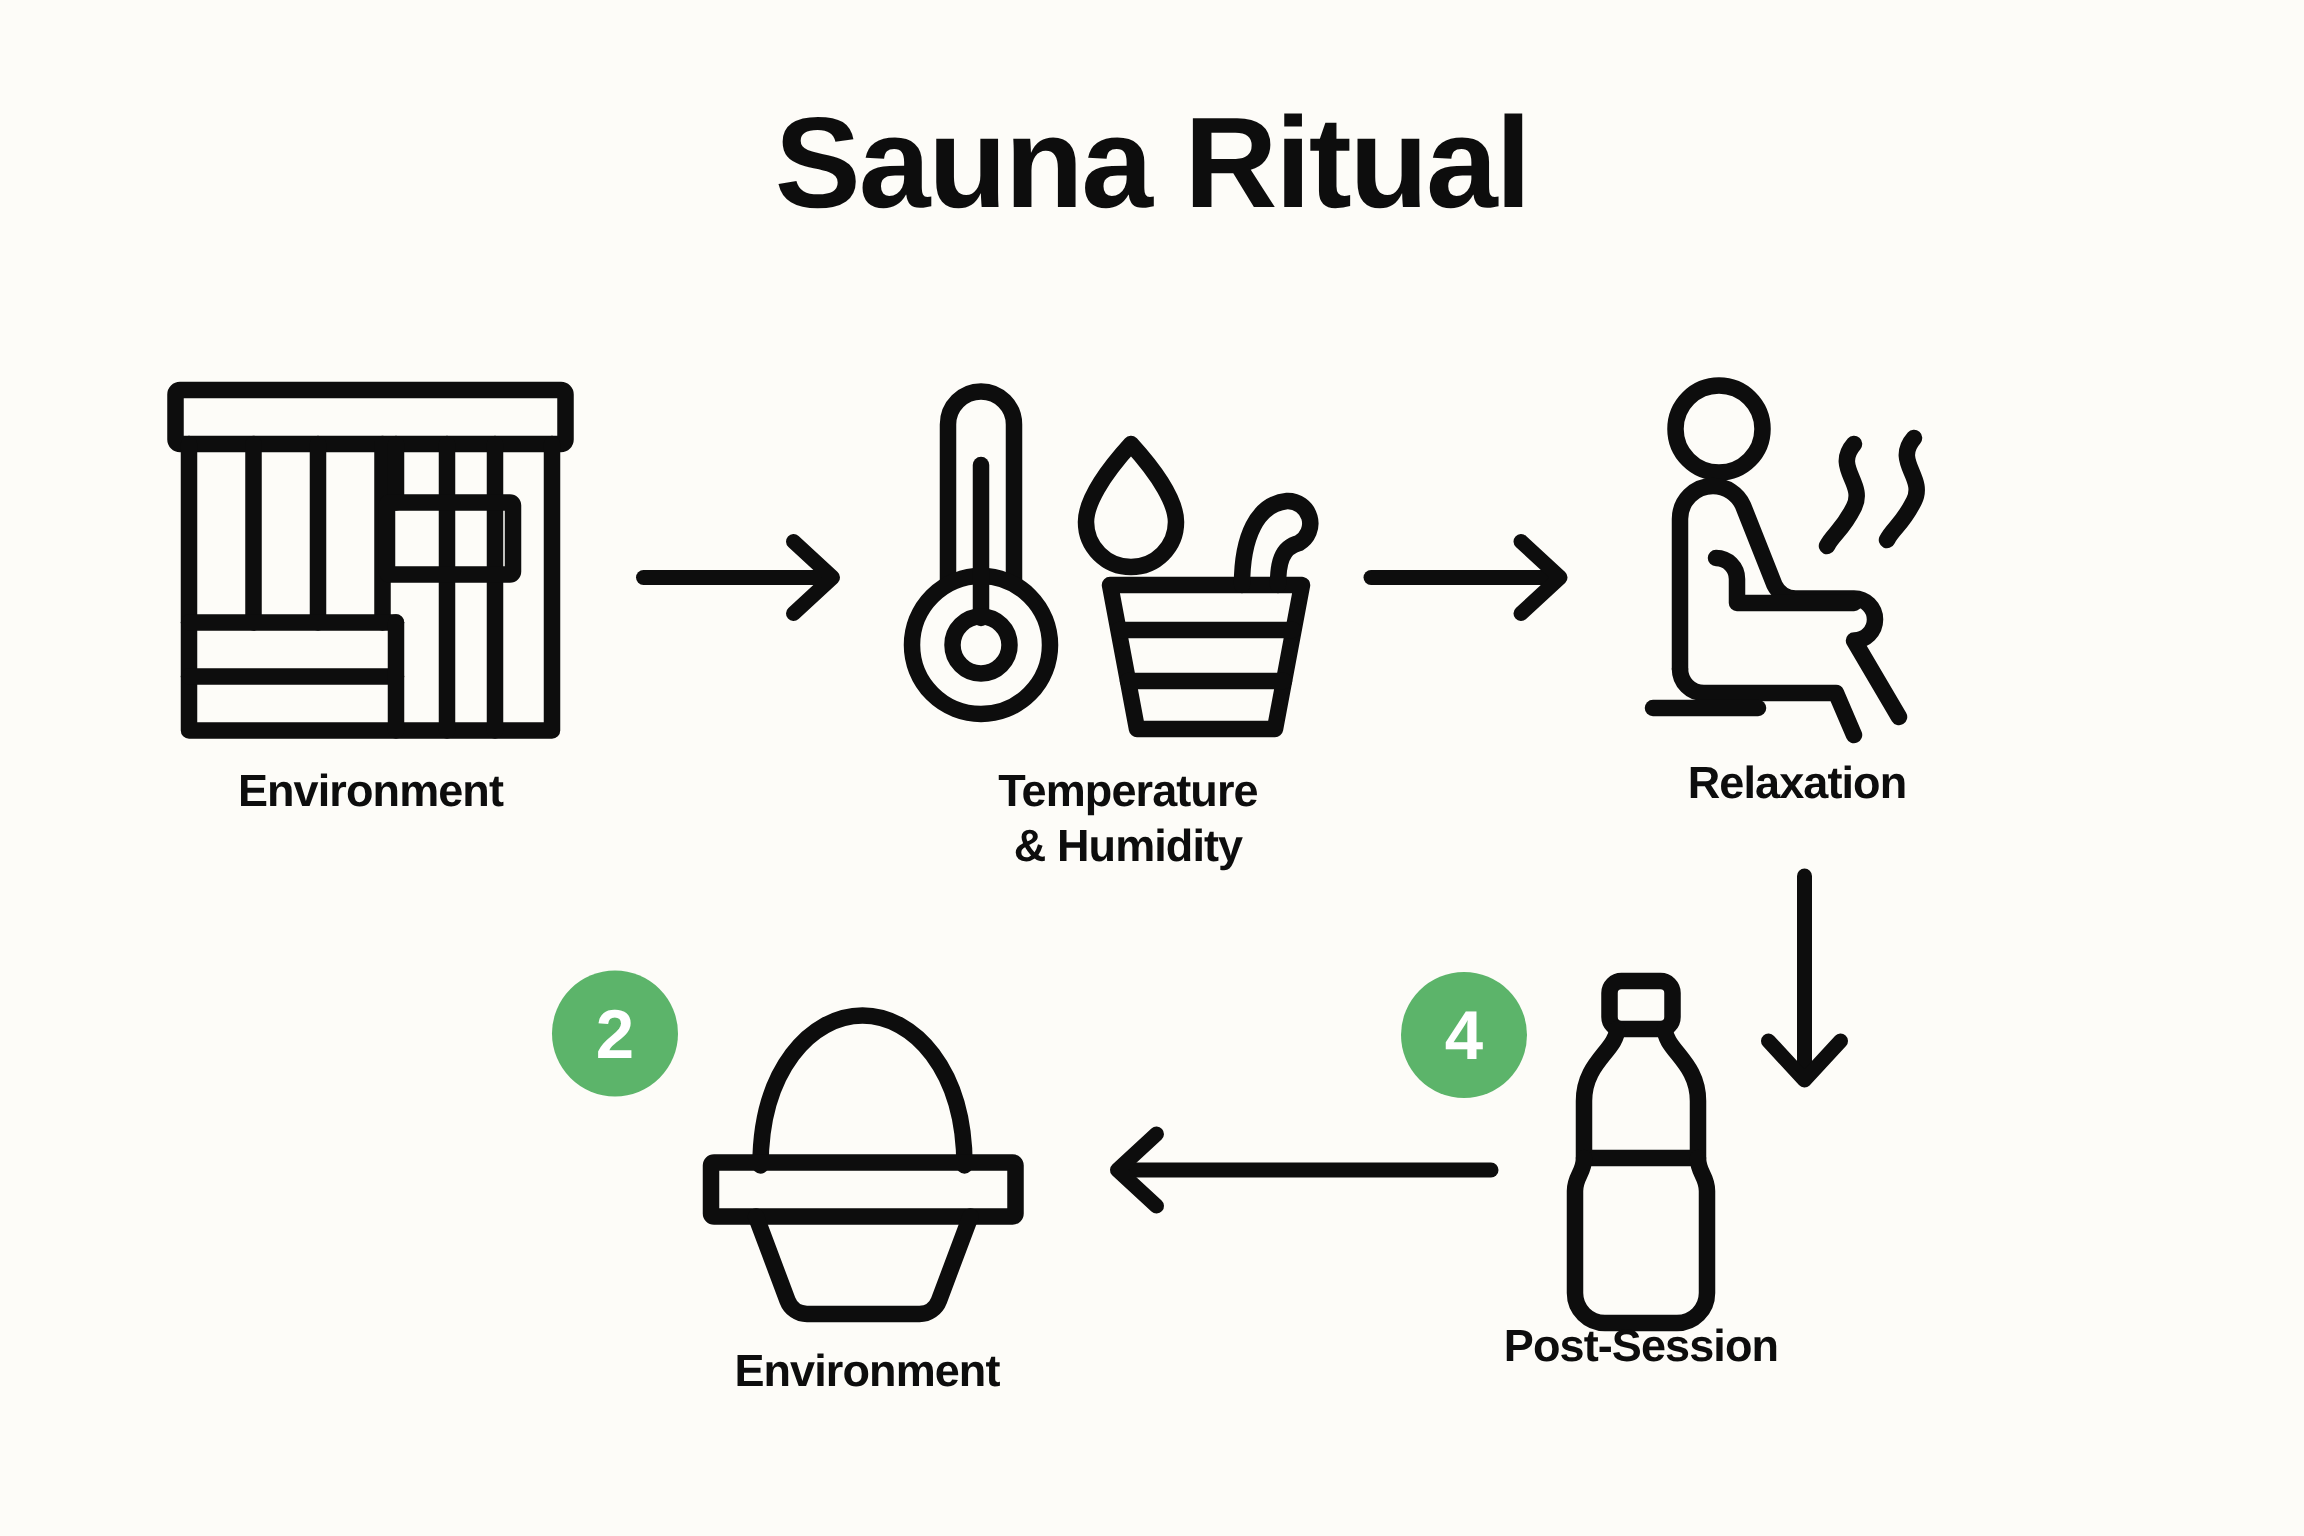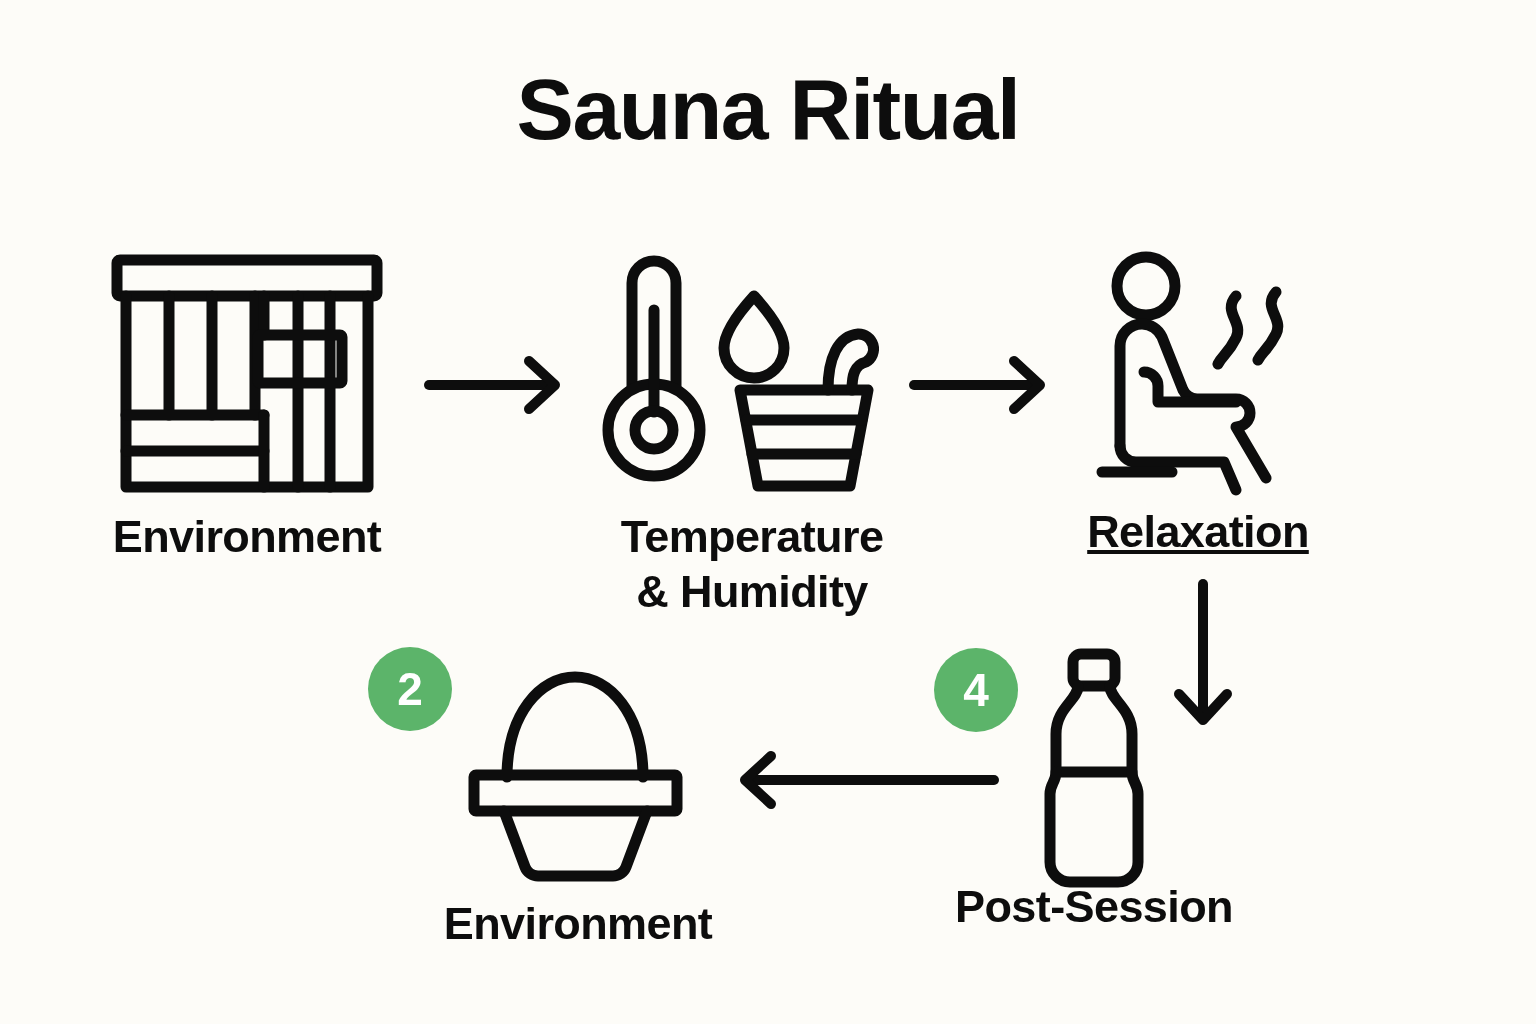--- a/index.html
+++ b/index.html
@@ -41,21 +41,21 @@
     position: absolute;
   }
   .step-icon {
     position: absolute;
     left: 0;
     top: 0;
   }
   .step-label {
     position: absolute;
     text-align: center;
-    font-size: 45px;
+    font-size: 30px;
     font-weight: 700;
     color: #0d0d0d;
     line-height: 1.22;
     letter-spacing: -0.6px;
     white-space: pre-line;
   }
 
   
   .badge {
     position: absolute;
@@ -172,21 +172,21 @@
 
           <path d="M32 196 a16 16 0 0 0 16 16 L136 212 L148 240"></path>
 
           <line x1="14" y1="222" x2="84" y2="222"></line>
 
           <path d="M148 46 C134 62 156 72 148 88 C140 104 134 106 130 114"></path>
           <path d="M188 42 C174 58 196 68 188 84 C180 100 174 102 170 110"></path>
         </g>
       </svg>
     </div>
-    <div class="step-label" style="left:-55px; top:255px; width:330px;text-decoration:underline;">Relaxation</div>
+    <div class="step-label" style="left:-55px; top:255px; width:330px;">Relaxation</div>
   </div>
 
   <div class="arrow" style="left:1173px; top:580px;">
     <svg width="60" height="150" viewBox="0 0 60 150">
       <g fill="none" stroke="#0d0d0d" stroke-width="10" stroke-linecap="round" stroke-linejoin="round">
         <line x1="30" y1="4" x2="30" y2="138"></line>
         <polyline points="6,114 30,140 54,114"></polyline>
       </g>
     </svg>
   </div>

